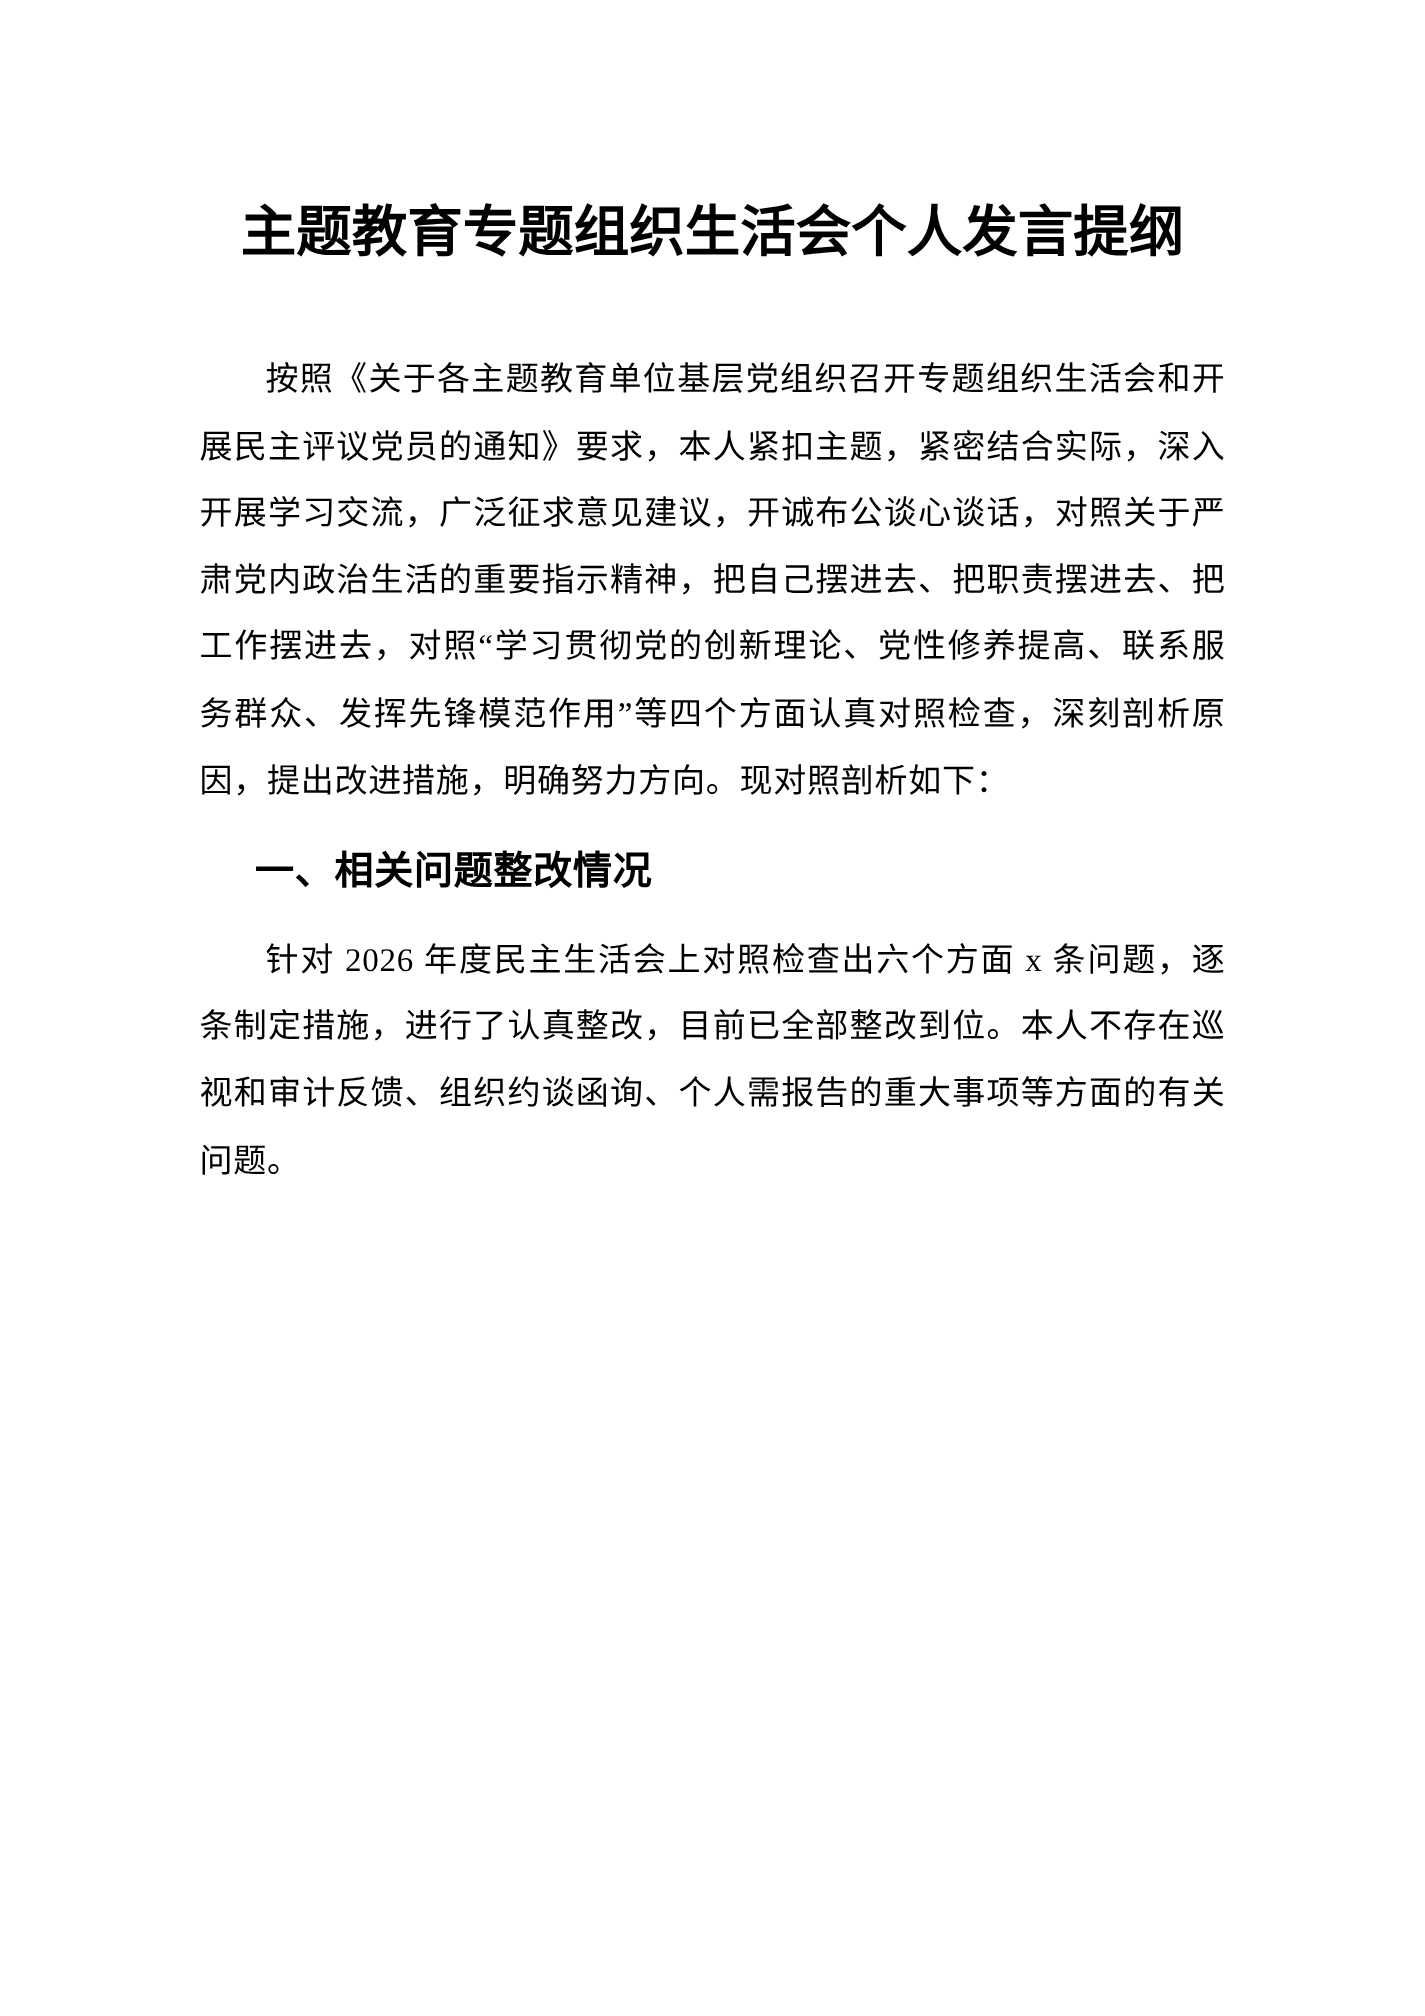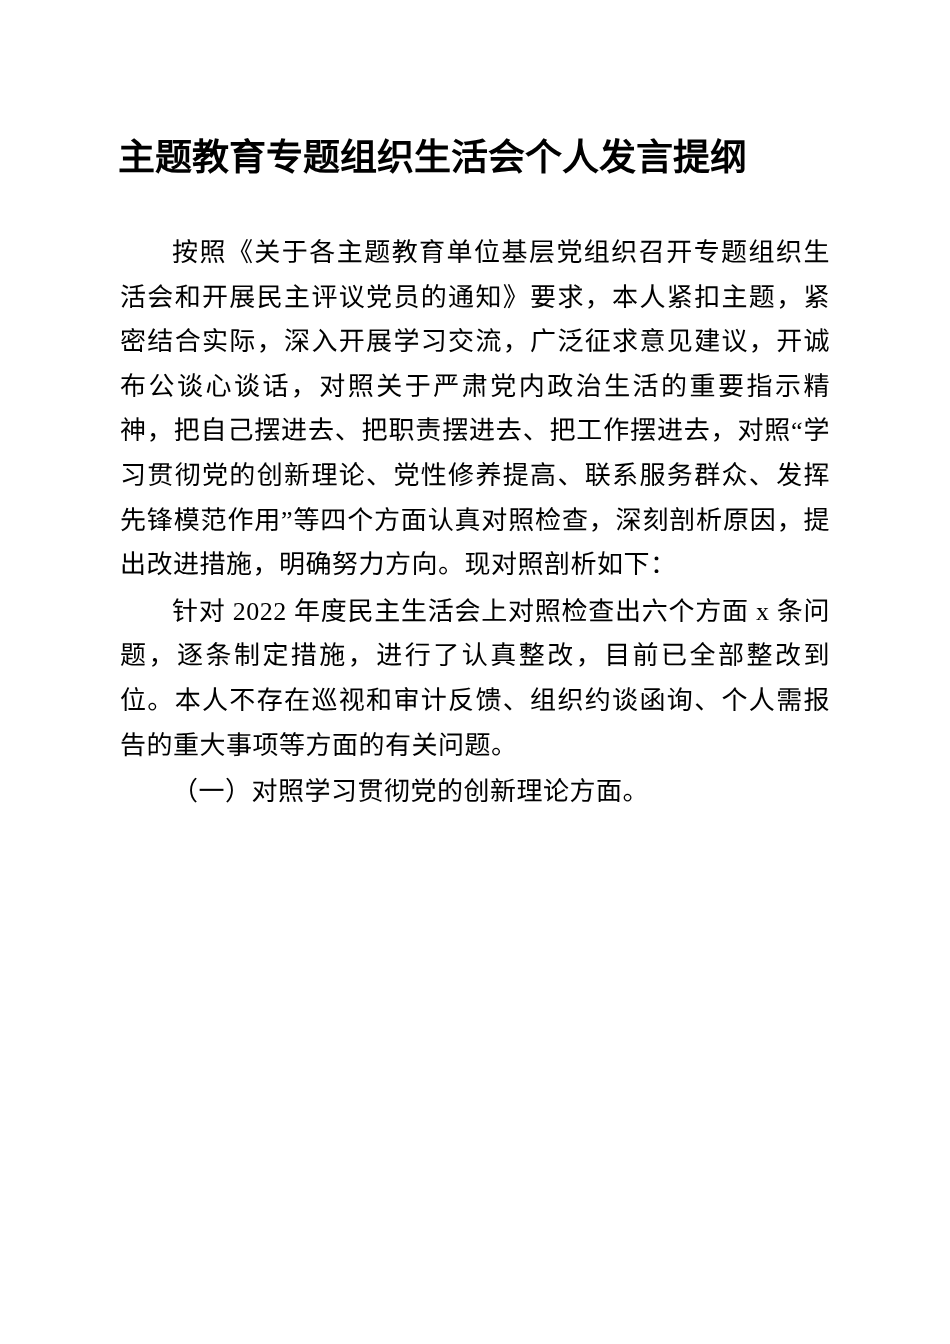--- a/index.html
+++ b/index.html
@@ -14,30 +14,31 @@
     margin: 0 auto;
     background: #ffffff;
     box-sizing: border-box;
     padding: 134px 118px 0 118px;
     overflow: hidden;
     color: #000000;
     font-family: "Liberation Serif", "DejaVu Serif", serif;
   }
   .doc-title {
     margin: 0 0 49px 0;
-    font-family: Liberation Serif, serif;
+    font-family: Liberation Mono, monospace;
     font-weight: bold;
     font-size: 37px;
     line-height: 48px;
+    text-align: center;
     letter-spacing: 0px;
     white-space: nowrap;
   }
   .para {
-    margin: 2px;
-    font-size: 26px;
+    margin: 15px;
+    font-size: 22px;
     line-height: 44.6px;
     text-align: justify;
     text-justify: inter-character;
     text-indent: 2em;
     letter-spacing: 0.5px;
     word-break: break-all;
   }
   .hei-heading {
     margin: 0;
     font-family: "Liberation Sans", "DejaVu Sans", sans-serif;
@@ -54,20 +55,20 @@
 </style>
 </head>
 <body>
 
 <div class="page">
 
   <h1 class="doc-title">主题教育专题组织生活会个人发言提纲</h1>
 
   <p class="para">按照《关于各主题教育单位基层党组织召开专题组织生活会和开展民主评议党员的通知》要求，本人紧扣主题，紧密结合实际，深入开展学习交流，广泛征求意见建议，开诚布公谈心谈话，对照关于严肃党内政治生活的重要指示精神，把自己摆进去、把职责摆进去、把工作摆进去，对照“学习贯彻党的创新理论、党性修养提高、联系服务群众、发挥先锋模范作用”等四个方面认真对照检查，深刻剖析原因，提出改进措施，明确努力方向。现对照剖析如下：</p>
 
+  <h2 class="hei-heading">一、相关问题整改情况</h2>
 
-  <p class="para">针对 2022 年度民主生活会上对照检查出六个方面 x 条问题，逐条制定措施，进行了认真整改，目前已全部整改到位。本人不存在巡视和审计反馈、组织约谈函询、个人需报告的重大事项等方面的有关问题。</p>
+  <p class="para">针对 2026 年度民主生活会上对照检查出六个方面 x 条问题，逐条制定措施，进行了认真整改，目前已全部整改到位。本人不存在巡视和审计反馈、组织约谈函询、个人需报告的重大事项等方面的有关问题。</p>
 
 
-  <p class="para kai">（一）对照学习贯彻党的创新理论方面。</p>
 
 
 </div>
 
 </body></html>

